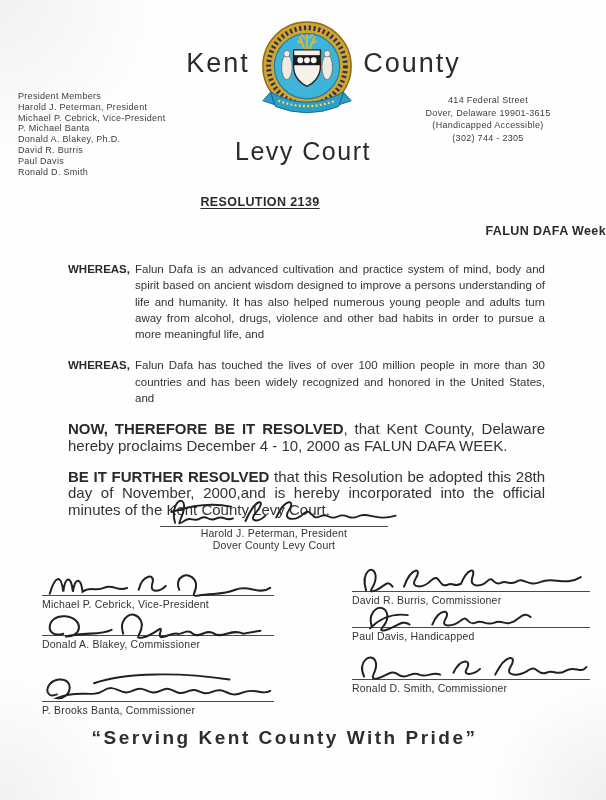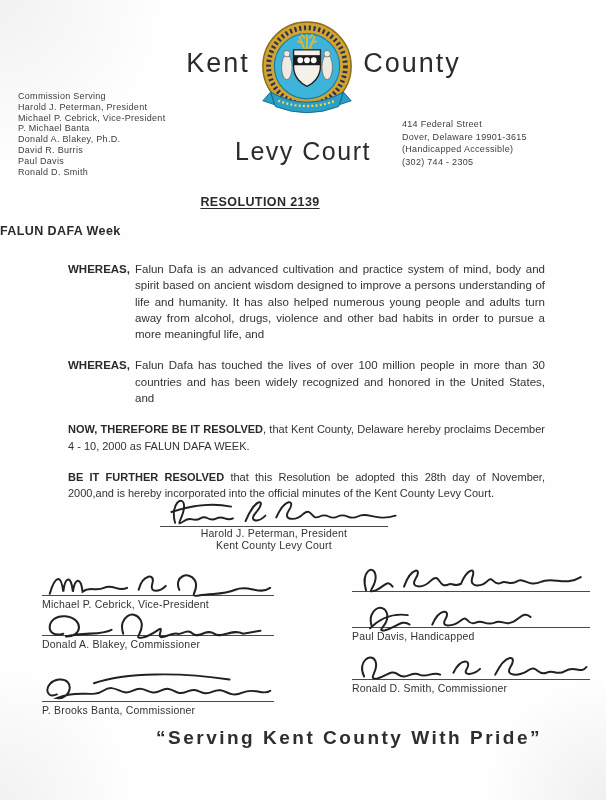--- a/index.html
+++ b/index.html
@@ -24,61 +24,61 @@
   .kent { left: 158px; }
   .county { left: 352px; }
   .seal { position: absolute; left: 259px; top: 20px; }
   .commission {
     position: absolute; left: 18px; top: 91px; font-size: 9px;
     line-height: 10.8px; color: #3d3d3d; letter-spacing: 0.3px;
   }
   .address {
     position: absolute; left: 402px; top: 94px; width: 172px;
     font-size: 9px; line-height: 12.5px; color: #3d3d3d;
-    letter-spacing: 0.3px; margin-top: 24px;
+    text-align: center; letter-spacing: 0.3px;
   }
   .levy-court {
     position: absolute; left: 0; top: 137px; width: 606px; text-align: center;
     font-size: 25px; letter-spacing: 1.5px; color: #2b2b2b; font-weight: 400;
   }
   .res-number {
     position: absolute; left: 0; top: 195px; width: 520px; text-align: center;
     font-size: 12.5px; font-weight: bold; color: #2a2a2a; letter-spacing: 0.4px;
   }
   .res-number span { text-decoration: underline; text-underline-offset: 2px; }
   .res-subject {
-    position: absolute; left: 0; top: 224px; width: 606px; text-align: left;
+    position: absolute; left: 0; top: 224px; width: 606px; text-align: right;
     font-size: 12.5px; font-weight: bold; color: #2a2a2a; letter-spacing: 0.4px;
   }
   .content { position: absolute; left: 64px; top: 261px; width: 481px; }
   .clause { display: flex; margin-bottom: 15px; }
   .clause-label {
     flex: 0 0 71px; font-weight: bold; font-size: 11.5px; color: #2a2a2a;
     padding-left: 4px; line-height: 16.3px;
   }
   .clause-text {
     flex: 1; font-size: 11.5px; line-height: 16.3px; color: #333;
     text-align: justify;
   }
   .para {
-    font-size: 11px; line-height: 16.3px; color: #333; text-align: justify;
+    font-size: 15px; line-height: 16.3px; color: #333; text-align: justify;
     padding-left: 4px; margin-bottom: 15px;
   }
   .para b { color: #2a2a2a; }
   .sig-line { border-bottom: 1.2px solid #4a4a4a; }
   .sig-label { font-size: 10.5px; color: #333; letter-spacing: 0.2px; }
   .sig-svg { display: block; }
   .sig-svg path { fill: none; stroke: #23201f; stroke-width: 2.1; stroke-linecap: round; }
   .president-block { position: absolute; left: 160px; top: 492px; width: 228px; text-align: center; }
   .president-block .sig-svg { position: relative; left: 6px; margin-bottom: -6px; }
   .sig-block { position: absolute; }
   .sig-block .sig-svg { margin-bottom: -7px; }
   .sig-block .sig-label { padding-top: 2px; }
   .slogan {
-    position: absolute; left: 0; top: 727px; width: 542px; text-align: right;
+    position: absolute; left: 0; top: 727px; width: 542px; text-align: center;
     font-size: 19px; font-weight: bold; letter-spacing: 2.5px; color: #2e2e2e; padding-left: 27px;
   }
 </style>
 </head>
 <body>
 
 <div class="page">
 
   <div class="county-word kent">Kent</div>
 
@@ -109,21 +109,21 @@
 
     <path d="M12 75 Q50 96 88 75 L83 90 Q50 103 17 90 Z" fill="#2aa0c8" stroke="#16688a" stroke-width="1"></path>
     <path d="M20 84 Q50 95 80 84" fill="none" stroke="#ffd34d" stroke-width="2.4" stroke-dasharray="2 2.4"></path>
     <path d="M12 75 L4 84 L16 88 Z" fill="#2aa0c8" stroke="#16688a" stroke-width="1"></path>
     <path d="M88 75 L96 84 L84 88 Z" fill="#2aa0c8" stroke="#16688a" stroke-width="1"></path>
   </svg>
 
   <div class="county-word county">County</div>
 
   <div class="commission">
-    <div>Commission Serving</div>
+    <div>President Members</div>
     <div>Harold J. Peterman, President</div>
     <div>Michael P. Cebrick, Vice-President</div>
     <div>P. Michael Banta</div>
     <div>Donald A. Blakey, Ph.D.</div>
     <div>David R. Burris</div>
     <div>Paul Davis</div>
     <div>Ronald D. Smith</div>
   </div>
 
   <div class="address">
@@ -155,21 +155,21 @@
 
   <div class="president-block">
     <svg class="sig-svg" width="235" height="40" viewBox="0 0 260 44">
       <path d="M10 34 C4 12 20 2 20 16 C20 28 8 40 20 32 C28 26 30 34 38 29 C46 24 46 34 56 29 C64 25 66 33 74 29"></path>
       <path d="M6 22 C30 14 52 12 72 16"></path>
       <path d="M88 32 C100 4 112 8 100 22 C90 33 102 34 110 26"></path>
       <path d="M122 28 C132 6 144 8 136 20 C128 32 144 32 152 24 C162 16 160 32 170 27 C180 22 180 32 190 27 C200 22 202 32 212 27 C224 21 232 33 254 26"></path>
     </svg>
     <div class="sig-line"></div>
     <div class="sig-label">Harold J. Peterman, President</div>
-    <div class="sig-label">Kent County Levy Court</div>
+    <div class="sig-label">Dover County Levy Court</div>
   </div>
 
   <div class="sig-block" style="left:42px; top:566px; width:232px;">
     <svg class="sig-svg" width="232" height="36" viewBox="0 0 240 36">
       <path d="M8 28 C14 8 20 8 22 26 C24 10 30 8 32 26 C34 12 40 10 42 26 C50 20 56 26 64 22 C74 17 78 27 88 22"></path>
       <path d="M100 24 C104 8 118 6 114 18 C111 28 122 26 128 20"></path>
       <path d="M142 24 C136 10 152 4 158 14 C164 24 150 32 162 30 C176 27 186 30 200 24 C214 18 224 30 236 22"></path>
     </svg>
     <div class="sig-line"></div>
     <div class="sig-label">Michael P. Cebrick, Vice-President</div>
@@ -192,20 +192,21 @@
     <div class="sig-line"></div>
     <div class="sig-label">P. Brooks Banta, Commissioner</div>
   </div>
 
   <div class="sig-block" style="left:352px; top:560px; width:238px;">
     <svg class="sig-svg" width="238" height="38" viewBox="0 0 245 40">
       <path d="M12 32 C6 12 20 4 22 16 C24 28 10 36 22 32 C32 28 34 20 40 28"></path>
       <path d="M52 28 C60 6 72 8 64 20 C58 30 72 30 80 22 C90 12 88 30 98 26 C104 23 104 29 112 25 C118 10 128 6 124 18 C120 30 134 28 140 22 C146 16 146 28 154 24 C160 21 162 27 170 23 C178 17 182 29 196 23 C208 17 222 28 238 18"></path>
     </svg>
     <div class="sig-line"></div>
+    <div class="sig-label">David R. Burris, Commissioner</div>
   </div>
 
   <div class="sig-block" style="left:352px; top:600px; width:238px;">
     <svg class="sig-svg" width="238" height="34" viewBox="0 0 230 36">
       <path d="M10 28 C4 10 22 2 26 14 C30 26 12 34 24 32 C36 29 42 20 50 26"></path>
       <path d="M8 30 C20 18 34 14 48 16"></path>
       <path d="M74 26 C82 8 94 10 88 20 C82 30 96 28 104 22 C112 14 110 28 120 24 C128 20 130 28 140 24 C148 20 150 28 160 23 C168 18 172 12 178 18"></path>
     </svg>
     <div class="sig-line"></div>
     <div class="sig-label">Paul Davis, Handicapped</div>

